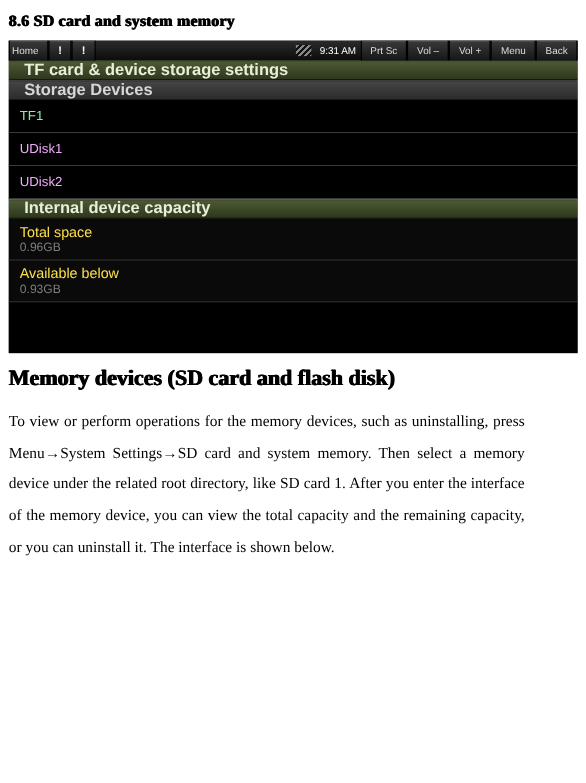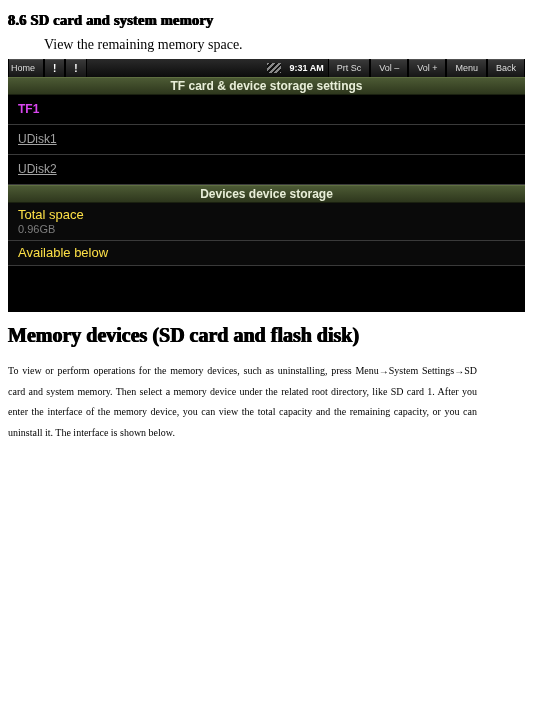--- a/index.html
+++ b/index.html
@@ -57,43 +57,42 @@
   }
   .sb-btn.home { padding-left: 2px; text-align: right; }
   .sb-spacer { flex: 1; }
   .sb-status-icons {
     display: flex;
     align-items: center;
     gap: 4px;
     padding-right: 4px;
   }
   .sb-time {
-    font-weight: bold;
+    font-weight: normal;
     color: #fff;
     padding: 0 4px;
     display: flex;
     align-items: center;
   }
   .stripe-icon {
     width: 14px; height: 10px;
     background: repeating-linear-gradient(135deg,#888 0 2px,#111 2px 4px);
   }
   .bang-icon {
     font-weight: bold;
     color: #fff;
     font-size: 10px;
   }
 
   .sectionbar {
     height: 16px;
     line-height: 16px;
-    font-size: 12px;
-    padding: 0 2px;
-    font-weight: bold;
-    text-align: center;
+    font-size: 15px;
+    padding: 0 14px;
+    font-weight: bold;
   }
   .sectionbar.green {
     background: linear-gradient(#4c5a34, #2e371d);
     color: #e8eed8;
     border-top: 1px solid #5f6f41;
     border-bottom: 1px solid #1a2010;
   }
   .sectionbar.gray {
     background: linear-gradient(#454545, #2c2c2c);
     color: #d7d7d7;
@@ -102,62 +101,61 @@
   }
 
   .device-row {
     height: 29px;
     line-height: 29px;
     padding: 0 10px;
     font-size: 12px;
     border-bottom: 1px solid #3a3a3a;
     background: #000;
   }
-  .device-row.enabled  { color: #d946ef; font-weight: 700; }
-  .device-row.disabled { color: #a3a3a3; text-decoration: underline; }
+  .device-row.enabled  { color: #86efac; font-weight: 400; }
+  .device-row.disabled { color: #f0abfc; }
 
   .storage-row {
     padding: 4px 10px 5px 10px;
     border-bottom: 1px solid #3a3a3a;
     background: #0a0a0a;
   }
   .storage-label { color: #fde047; font-size: 13px; }
   .storage-value { color: #7e7e7e; font-size: 11px; margin-top: 1px; }
 
   .black-fill { height: 46px; background: #000; }
 
   .subheading {
     font-weight: bold;
     font-size: 20px;
     margin: 12px 0 14px 0;
     text-shadow: 0.5px 0 0 #000, -0.5px 0 0 #000;
   }
   .para {
-    font-size: 10px;
+    font-size: 14px;
     line-height: 2.05;
     text-align: justify;
     margin: 0 0 16px 0;
   }
   .pagenum {
     text-align: center;
     font-size: 14px;
     margin-top: 86px;
   }
 </style>
 </head>
 <body>
 
 <div class="page">
 
   <div class="heading">
     <span>8.6</span>
     <span>SD card and system memory</span>
   </div>
 
-  <div class="body-line">View the remaining memory space.</div>
 
   <div class="screenshot">
 
     <div class="statusbar">
       <div class="sb-btn home">Home</div>
       <div class="sb-btn">
           <span class="bang-icon">!</span>
         </div>
       <div class="sb-btn">
           <span class="bang-icon">!</span>
@@ -168,33 +166,35 @@
       </div>
       <div class="sb-time">9:31 AM</div>
       <div class="sb-btn">Prt Sc</div>
       <div class="sb-btn">Vol –</div>
       <div class="sb-btn">Vol +</div>
       <div class="sb-btn">Menu</div>
       <div class="sb-btn">Back</div>
     </div>
 
     <div class="sectionbar green">TF card &amp; device storage settings</div>
+    <div class="sectionbar gray">Storage Devices</div>
 
     <div class="device-row enabled">TF1</div>
     <div class="device-row disabled">UDisk1</div>
     <div class="device-row disabled">UDisk2</div>
 
-    <div class="sectionbar green">Devices device storage</div>
+    <div class="sectionbar green">Internal device capacity</div>
 
     <div class="storage-row">
       <div class="storage-label">Total space</div>
       <div class="storage-value">0.96GB</div>
     </div>
     <div class="storage-row">
       <div class="storage-label">Available below</div>
+      <div class="storage-value">0.93GB</div>
     </div>
 
     <div class="black-fill"></div>
   </div>
 
   <div class="subheading">Memory devices (SD card and flash disk)</div>
 
   <p class="para">To view or perform operations for the memory devices, such as uninstalling, press Menu→System Settings→SD card and system memory. Then select a memory device under the related root directory, like SD card 1. After you enter the interface of the memory device, you can view the total capacity and the remaining capacity, or you can uninstall it. The interface is shown below.</p>
 
 

